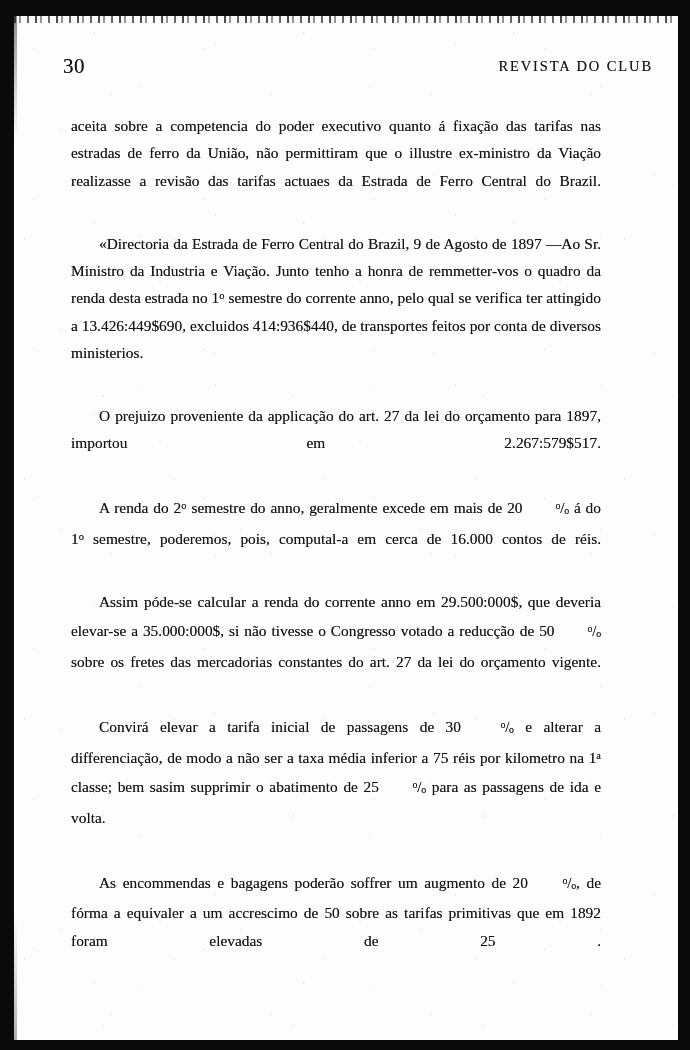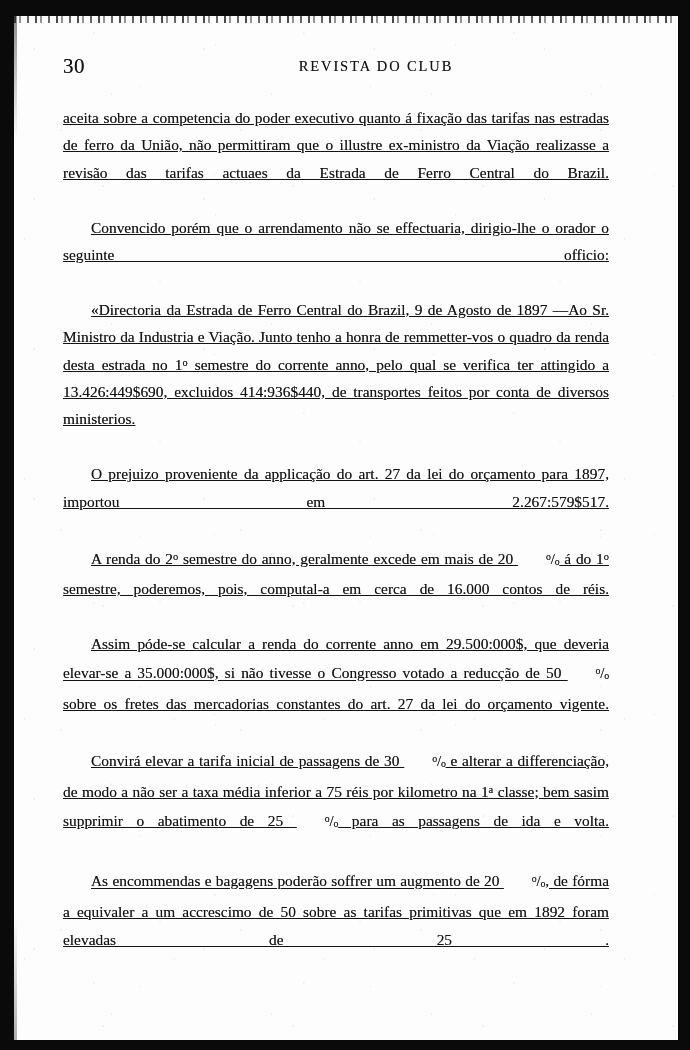--- a/index.html
+++ b/index.html
@@ -100,21 +100,21 @@
     top: 0;
     font-size: 21px;
     color: #121212;
     letter-spacing: 0.4px;
   }
   .head-title {
     position: absolute;
     left: 0;
     right: 0;
     top: 4px;
-    text-align: center;
+    text-align: right;
     font-size: 14.5px;
     letter-spacing: 1.9px;
     color: #161616;
     padding-left: 36px;
   }
 
   
   .text-block {
     position: absolute;
     left: 49px;
@@ -122,24 +122,23 @@
     width: 546px;
     color: #131313;
     font-size: 15.4px;
     line-height: 27.4px;
     text-align: justify;
     text-justify: inter-word;
     -webkit-hyphens: none;
     hyphens: none;
   }
   .para {
-    margin: 0;
+    margin: 8px;
     text-indent: 28px;
     text-align: justify;
-    text-decoration: underline;
   }
   .para.no-indent {
     text-indent: 0;
   }
   
   .para::after {
     content: "";
     display: inline-block;
     width: 100%;
   }
@@ -177,21 +176,20 @@
     <div class="scan-edge-left"></div>
     <div class="paper-noise"></div>
 
     <div class="running-head">
       <span class="folio">30</span>
       <span class="head-title">REVISTA DO CLUB</span>
     </div>
 
     <div class="text-block">
         <p class="para no-indent">aceita sobre a competencia do poder executivo quanto á fixação das tarifas nas estradas de ferro da União, não permittiram que o illustre ex-ministro da Viação realizasse a revisão das tarifas actuaes da Estrada de Ferro Central do Brazil.</p>
-        <p class="para">Convencido porém que o arrendamento não se effectuaria, dirigio-lhe o orador o seguinte officio:</p>
         <p class="para">«Directoria da Estrada de Ferro Central do Brazil, 9 de Agosto de 1897 —Ao Sr. Ministro da Industria e Viação. Junto tenho a honra de remmetter-vos o quadro da renda desta estrada no 1<sup class="ord">o</sup> semestre do corrente anno, pelo qual se verifica ter attingido a 13.426:449$690, excluidos 414:936$440, de transportes feitos por conta de diversos ministerios.</p>
         <p class="para">O prejuizo proveniente da applicação do art. 27 da lei do orçamento para 1897, importou em 2.267:579$517.</p>
         <p class="para">A renda do 2<sup class="ord">o</sup> semestre do anno, geralmente excede em mais de 20 <span class="pct"><span class="n">o</span><span class="sl">/</span><span class="d">o</span></span> á do 1<sup class="ord">o</sup> semestre, poderemos, pois, computal-a em cerca de 16.000 contos de réis.</p>
         <p class="para">Assim póde-se calcular a renda do corrente anno em 29.500:000$, que deveria elevar-se a 35.000:000$, si não tivesse o Congresso votado a reducção de 50 <span class="pct"><span class="n">o</span><span class="sl">/</span><span class="d">o</span></span> sobre os fretes das mercadorias constantes do art. 27 da lei do orçamento vigente.</p>
         <p class="para">Convirá elevar a tarifa inicial de passagens de 30 <span class="pct"><span class="n">o</span><span class="sl">/</span><span class="d">o</span></span> e alterar a differenciação, de modo a não ser a taxa média inferior a 75 réis por kilometro na 1<sup class="ord">a</sup> classe; bem sasim supprimir o abatimento de 25 <span class="pct"><span class="n">o</span><span class="sl">/</span><span class="d">o</span></span> para as passagens de ida e volta.</p>
         <p class="para">As encommendas e bagagens poderão soffrer um augmento de 20 <span class="pct"><span class="n">o</span><span class="sl">/</span><span class="d">o</span></span>, de fórma a equivaler a um accrescimo de 50  sobre as tarifas primitivas que em 1892 foram elevadas de 25 .</p>
       </div>
 
   </div>
 </div>

